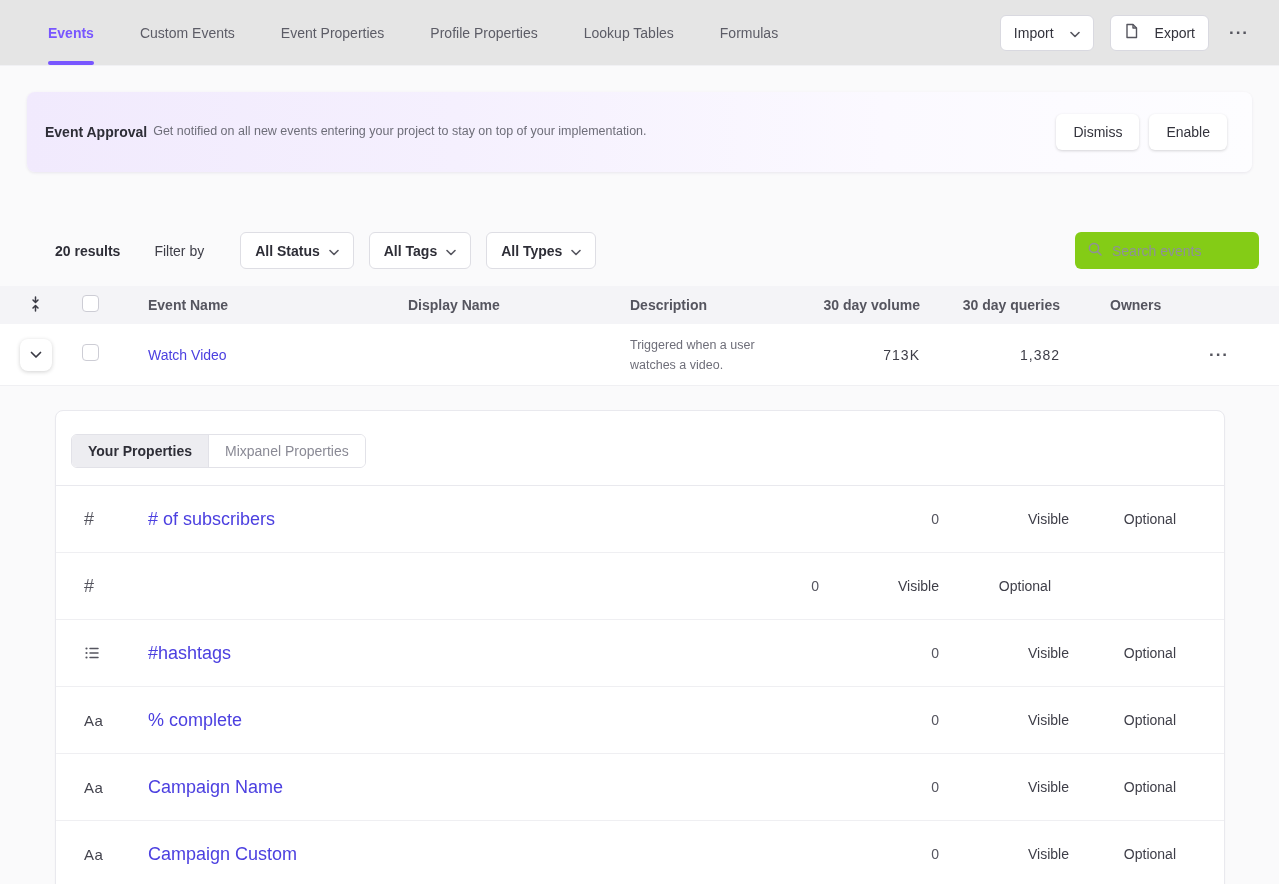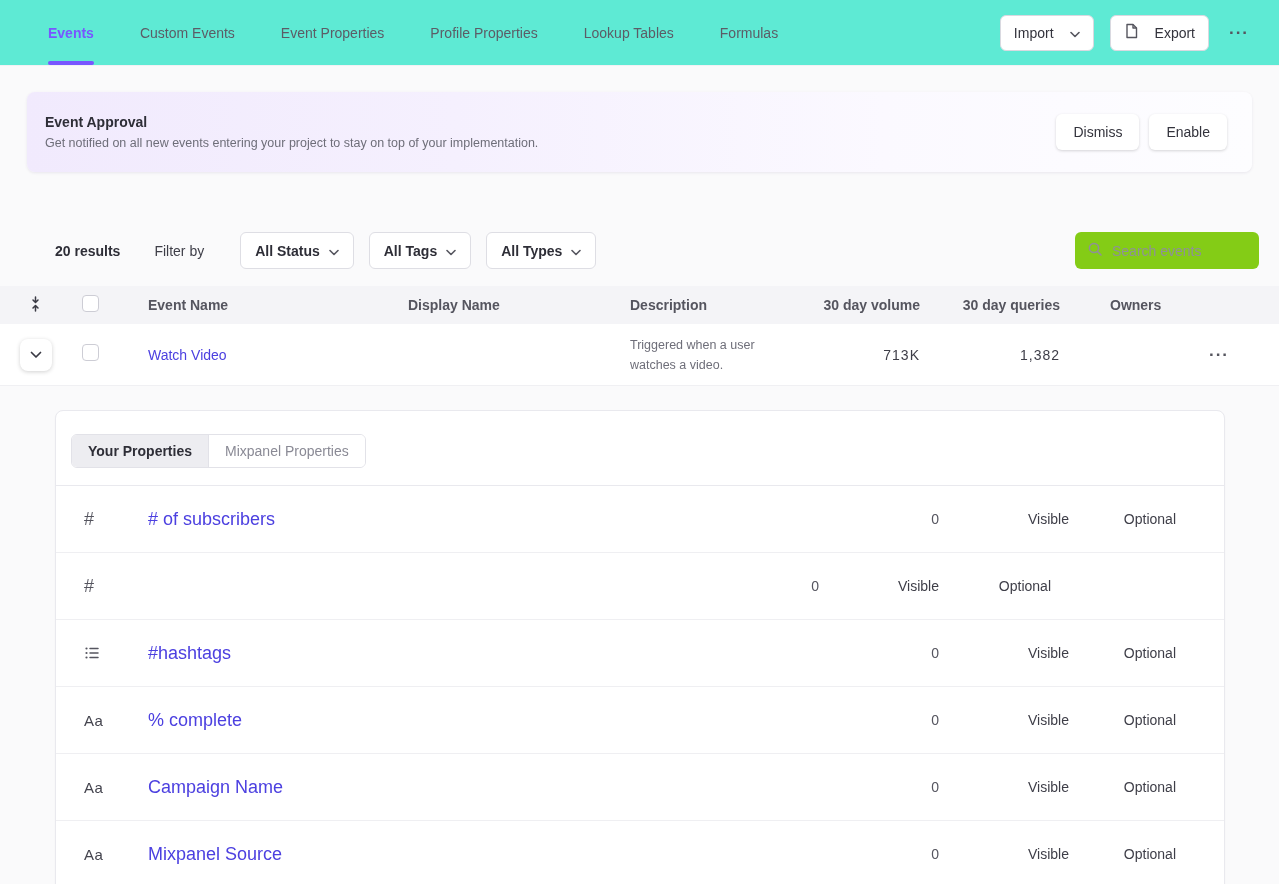--- a/index.html
+++ b/index.html
@@ -6,21 +6,21 @@
   html, body { width: 1279px; height: 884px; overflow: hidden; }
   body {
     font-family: "Liberation Sans", sans-serif;
     background: #fafafb;
     color: #2e2e37;
   }
   button { font-family: inherit; cursor: pointer; }
 
   
   .topnav {
-    height: 66px; background: #5eead4; border-bottom: 1px solid #f1f1f4;
+    height: 66px; background: #e5e5e5; border-bottom: 1px solid #f1f1f4;
     display: flex; align-items: stretch; padding: 0 26px 0 48px;
   }
   .tabs { display: flex; gap: 46px; }
   .tab {
     display: flex; align-items: center; font-size: 14px; color: #5c5c66;
     font-weight: 500; position: relative; cursor: pointer; white-space: nowrap;
   }
   .tab.active { color: #7856ff; font-weight: 700; }
   .tab.active::after {
     content: ""; position: absolute; left: 0; right: 0; bottom: 0;
@@ -38,21 +38,21 @@
   }
   .chev { display: inline-block; }
 
   
   .banner {
     margin: 26px 27px 0; height: 80px; border-radius: 8px;
     display: flex; align-items: center; padding: 0 25px 0 18px;
     background: linear-gradient(90deg, #f1eafd 0%, #f5f0fe 35%, #fbf9ff 70%, #fdfdff 100%);
     box-shadow: 0 1px 3px rgba(80,60,120,0.10);
   }
-  .banner-text { display: flex; flex-direction: column; gap: 6px; }
+  .banner-text { display: flex; flex-direction: row; gap: 6px; }
   .banner-title { font-size: 14px; font-weight: 700; color: #2e2e37; }
   .banner-desc { font-size: 12.5px; color: #6e6e79; }
   .banner-actions { margin-left: auto; display: flex; gap: 10px; }
   .banner-btn {
     height: 36px; padding: 0 17px; background: #fff; border: none;
     border-radius: 6px; box-shadow: 0 1px 3px rgba(0,0,0,0.16);
     font-size: 14px; font-weight: 500; color: #33333c;
   }
 
   
@@ -304,18 +304,18 @@
   <div class="prop-row">
     <div class="prop-icon aa">Aa</div>
     <div><span class="prop-name">Campaign Name</span></div>
     <div class="prop-count">0</div>
     <div class="prop-vis">Visible</div>
     <div class="prop-req">Optional</div>
   </div>
 
   <div class="prop-row">
     <div class="prop-icon aa">Aa</div>
-    <div><span class="prop-name">Mixpanel Source</span></div>
+    <div><span class="prop-name">Campaign Custom</span></div>
     <div class="prop-count">0</div>
     <div class="prop-vis">Visible</div>
     <div class="prop-req">Optional</div>
   </div>
 </section>
 
 </body></html>

